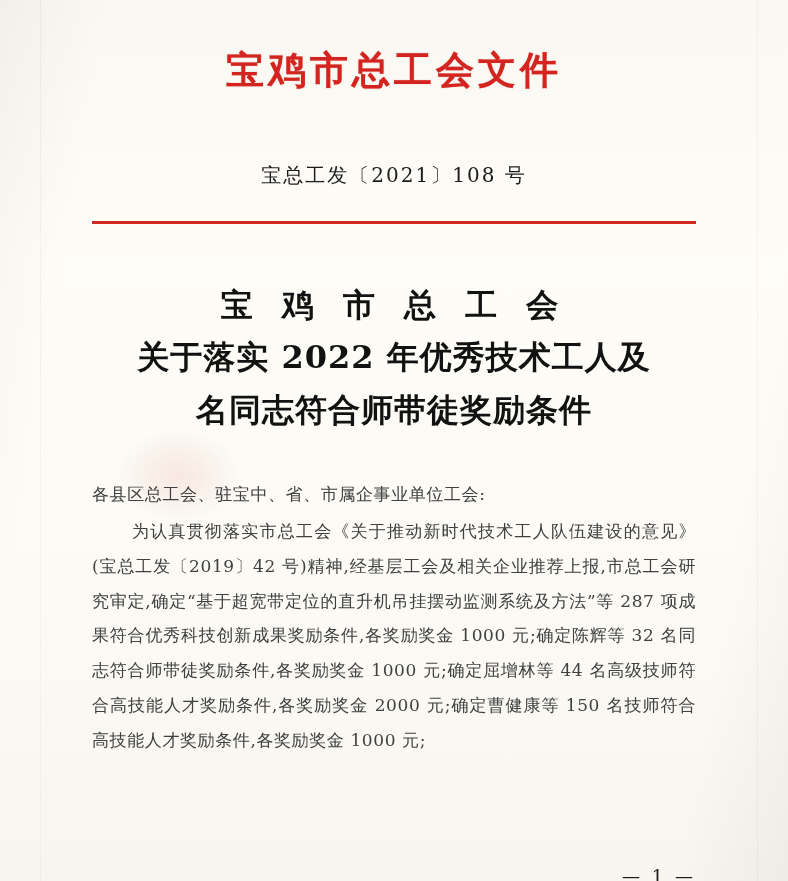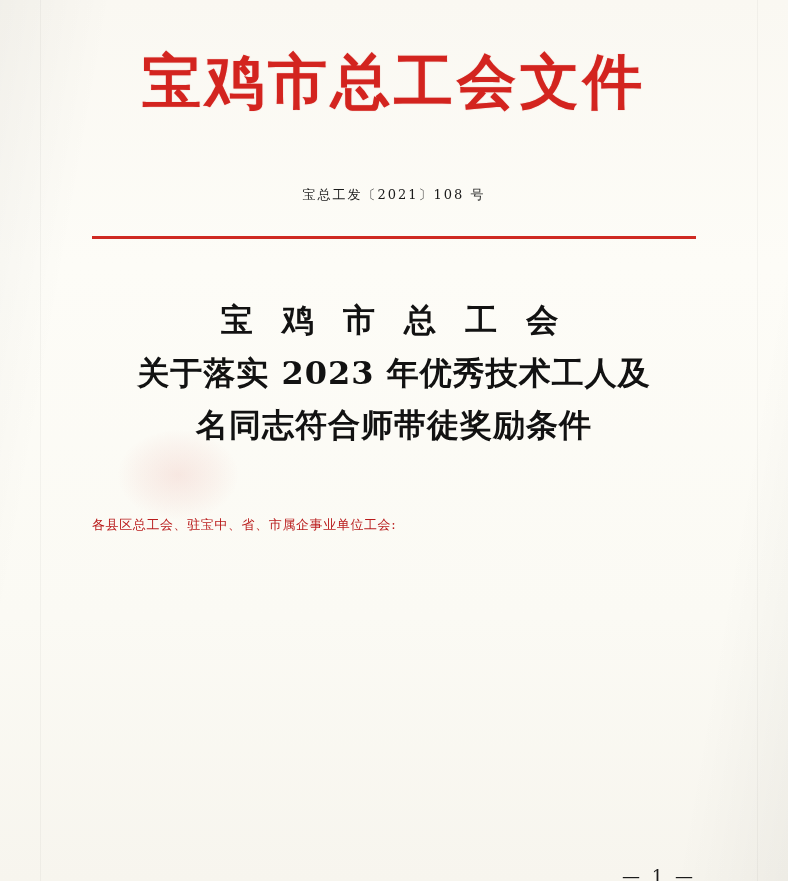--- a/index.html
+++ b/index.html
@@ -36,30 +36,30 @@
     height: 881px;
     box-sizing: border-box;
     padding: 0 92px;
   }
   .doc-title {
     margin-top: 48px;
     text-align: center;
     color: #d3241f;
     font-family: "DejaVu Serif", "Liberation Serif", serif;
     font-weight: bold;
-    font-size: 59px;
+    font-size: 38px;
     letter-spacing: 4px;
     line-height: 1.15;
     text-shadow: 0 0 1px rgba(211,36,31,0.5);
     white-space: nowrap;
   }
   .doc-number {
     margin-top: 70px;
     text-align: center;
-    font-size: 13px;
+    font-size: 20px;
     color: #1b1b1b;
     letter-spacing: 2px;
   }
   .red-rule {
     margin-top: 32px;
     height: 3px;
     background: #cf2a22;
     width: 100%;
   }
   .heading-block {
@@ -68,23 +68,23 @@
     color: #121212;
     font-weight: bold;
     font-size: 32px;
     line-height: 1.65;
     letter-spacing: 1px;
   }
   .heading-line-1 {
     letter-spacing: 9px;
   }
   .body-block {
-    margin-top: 60px;
-    font-size: 13px;
-    color: #b91c1c;
+    margin-top: 40px;
+    font-size: 17px;
+    color: #404040;
     line-height: 2.05;
     letter-spacing: 0.6px;
     text-align: justify;
   }
   .salutation {
     margin: 0 0 2px 0;
   }
   .para {
     margin: 0;
     text-indent: 40px;
@@ -120,23 +120,24 @@
 <div class="content">
 
   <div class="doc-title">宝鸡市总工会文件</div>
 
   <div class="doc-number">宝总工发〔2021〕108 号</div>
 
   <div class="red-rule"></div>
 
   <div class="heading-block">
     <div class="heading-line-1">宝 鸡 市 总 工 会</div>
-    <div>关于落实 2023 年优秀技术工人及</div>
+    <div>关于落实 2022 年优秀技术工人及</div>
     <div>名同志符合师带徒奖励条件</div>
   </div>
 
   <div class="body-block">
     <p class="salutation">各县区总工会、驻宝中、省、市属企事业单位工会:</p>
+    <p class="para">为认真贯彻落实市总工会《关于推动新时代技术工人队伍建设的意见》(宝总工发〔2019〕42 号)精神,经基层工会及相关企业推荐上报,市总工会研究审定,确定“基于超宽带定位的直升机吊挂摆动监测系统及方法”等 287 项成果符合优秀科技创新成果奖励条件,各奖励奖金 1000 元;确定陈辉等 32 名同志符合师带徒奖励条件,各奖励奖金 1000 元;确定屈增林等 44 名高级技师符合高技能人才奖励条件,各奖励奖金 2000 元;确定曹健康等 150 名技师符合高技能人才奖励条件,各奖励奖金 1000 元;</p>
   </div>
 
   <div class="page-number">— 1 —</div>
 
 </div>
 
 </body></html>

